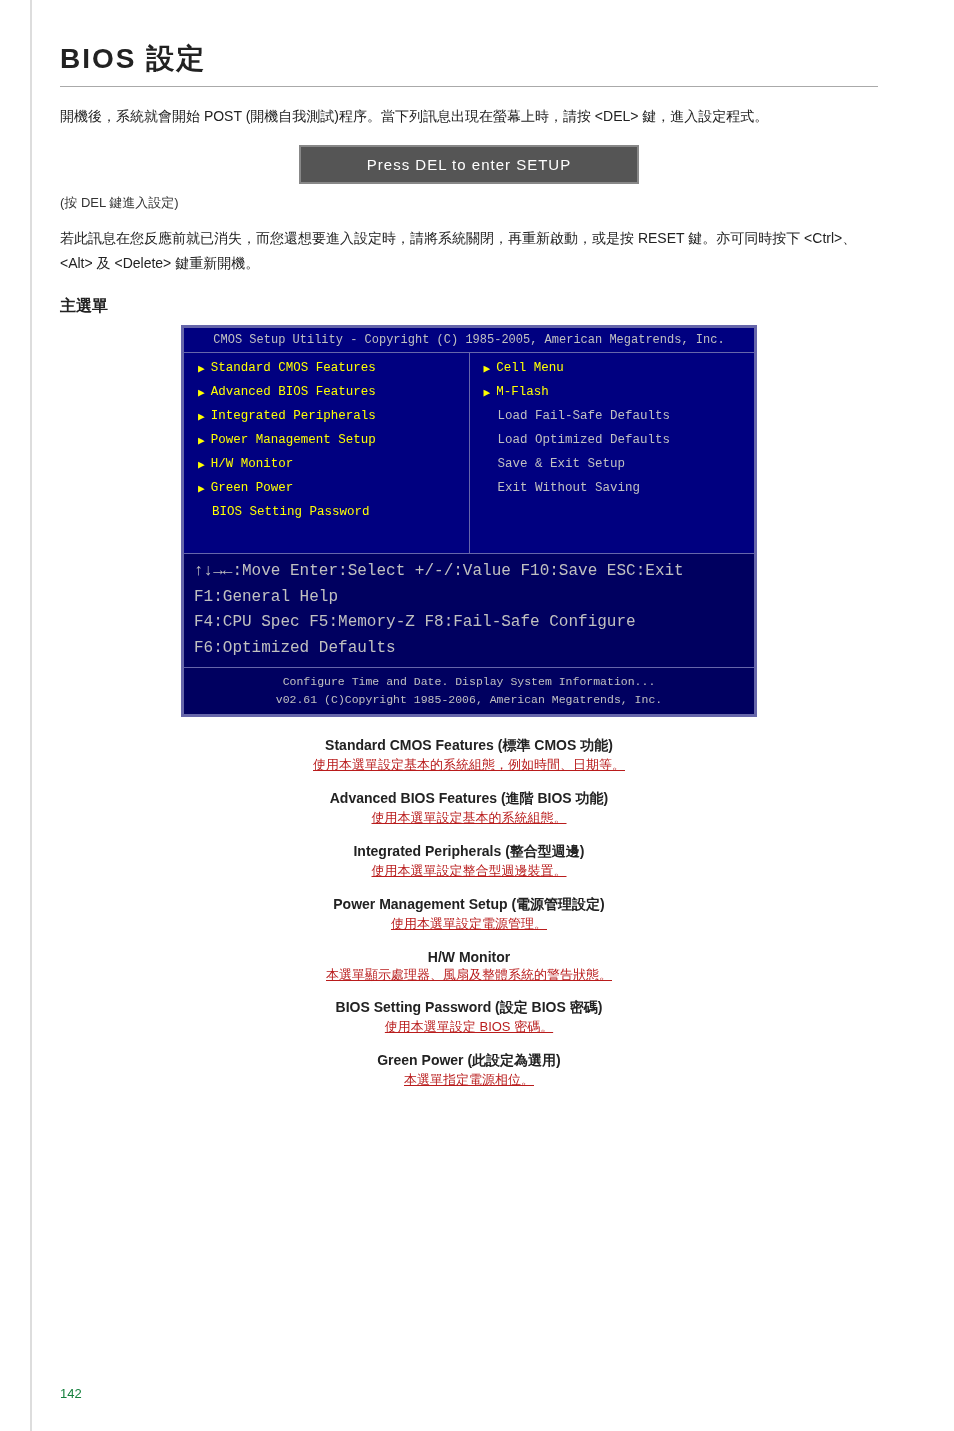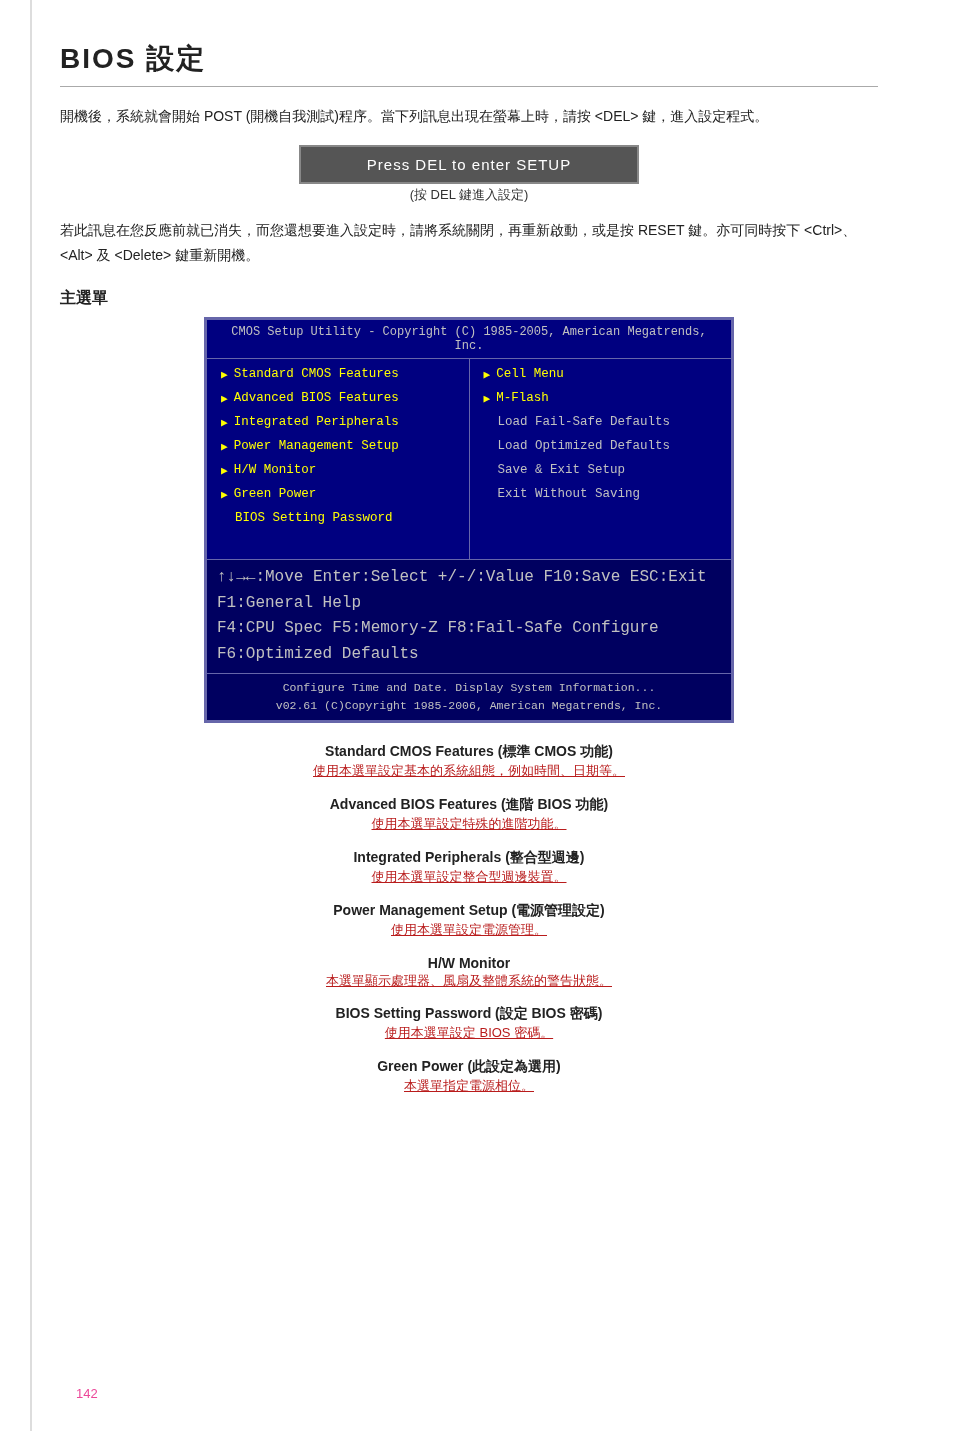--- a/index.html
+++ b/index.html
@@ -36,33 +36,33 @@
     .intro-text {
       font-size: 14px;
       line-height: 1.7;
       margin-bottom: 16px;
       color: #222;
     }
 
     
     .del-box {
       display: block;
-      margin: 0 auto 2px auto;
+      margin: 0 auto 10px auto;
       width: 340px;
       background: #555;
       color: #fff;
       text-align: center;
       font-size: 15px;
       padding: 9px 0;
       border: 2px solid #888;
       letter-spacing: 1px;
     }
 
     .del-subtitle {
-      text-align: center;
+      text-align: left;
       font-size: 13px;
       color: #333;
       margin-bottom: 14px;
     }
 
     
     .warning-text {
       font-size: 14px;
       line-height: 1.8;
       margin-bottom: 20px;
@@ -77,21 +77,21 @@
       margin-bottom: 8px;
     }
 
     
     .bios-screen {
       background: #000080;
       color: #c0c0c0;
       font-family: "Courier New", monospace;
       font-size: 12.5px;
       margin: 8px auto 20px auto;
-      width: 530px;
+      width: 576px;
       border: 3px solid #6666aa;
       padding: 0;
     }
 
     .bios-title-bar {
       background: #000080;
       color: #c0c0c0;
       text-align: center;
       padding: 5px 8px;
       font-size: 12px;
@@ -178,23 +178,23 @@
       color: #b91c1c;
       margin-top: 0;
       line-height: 1.6;
       text-decoration: underline;
     }
 
     
     .page-number {
       position: absolute;
       bottom: 30px;
-      left: 76px;
+      left: 60px;
       font-size: 13px;
-      color: #ec4899;
+      color: #15803d;
     }
 
     .left-border {
       position: absolute;
       left: 30px;
       top: 0;
       width: 2px;
       height: 100%;
       background: #ddd;
     }
@@ -291,21 +291,21 @@
 
   <div>
 
     <div class="desc-section">
       <div class="desc-title">Standard CMOS Features (標準 CMOS 功能)</div>
       <div class="desc-body">使用本選單設定基本的系統組態，例如時間、日期等。</div>
     </div>
 
     <div class="desc-section">
       <div class="desc-title">Advanced BIOS Features (進階 BIOS 功能)</div>
-      <div class="desc-body">使用本選單設定特殊的進階功能。</div>
+      <div class="desc-body">使用本選單設定基本的系統組態。</div>
     </div>
 
     <div class="desc-section">
       <div class="desc-title">Integrated Peripherals (整合型週邊)</div>
       <div class="desc-body">使用本選單設定整合型週邊裝置。</div>
     </div>
 
     <div class="desc-section">
       <div class="desc-title">Power Management Setup (電源管理設定)</div>
       <div class="desc-body">使用本選單設定電源管理。</div>

